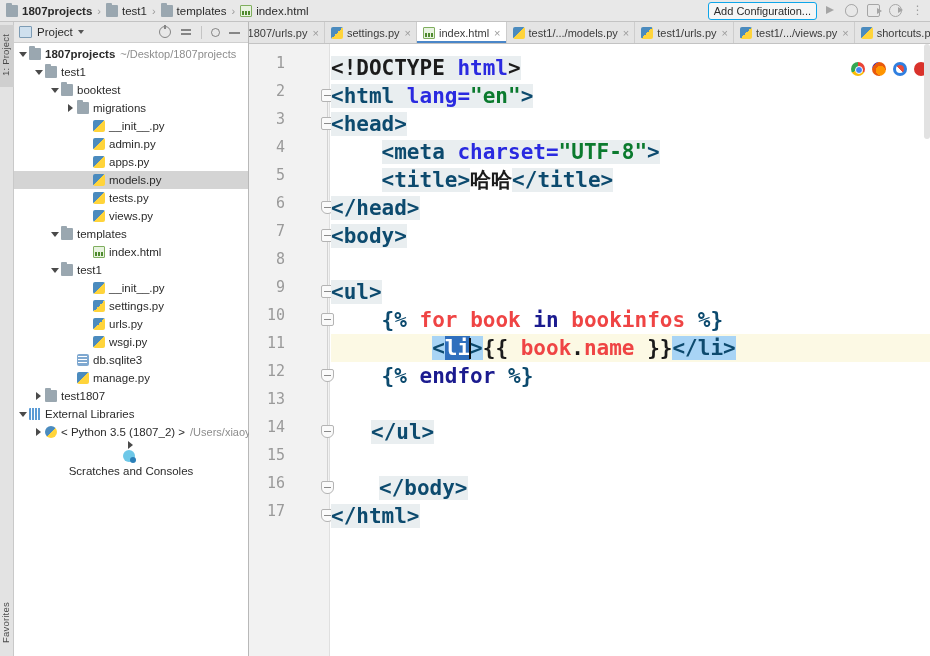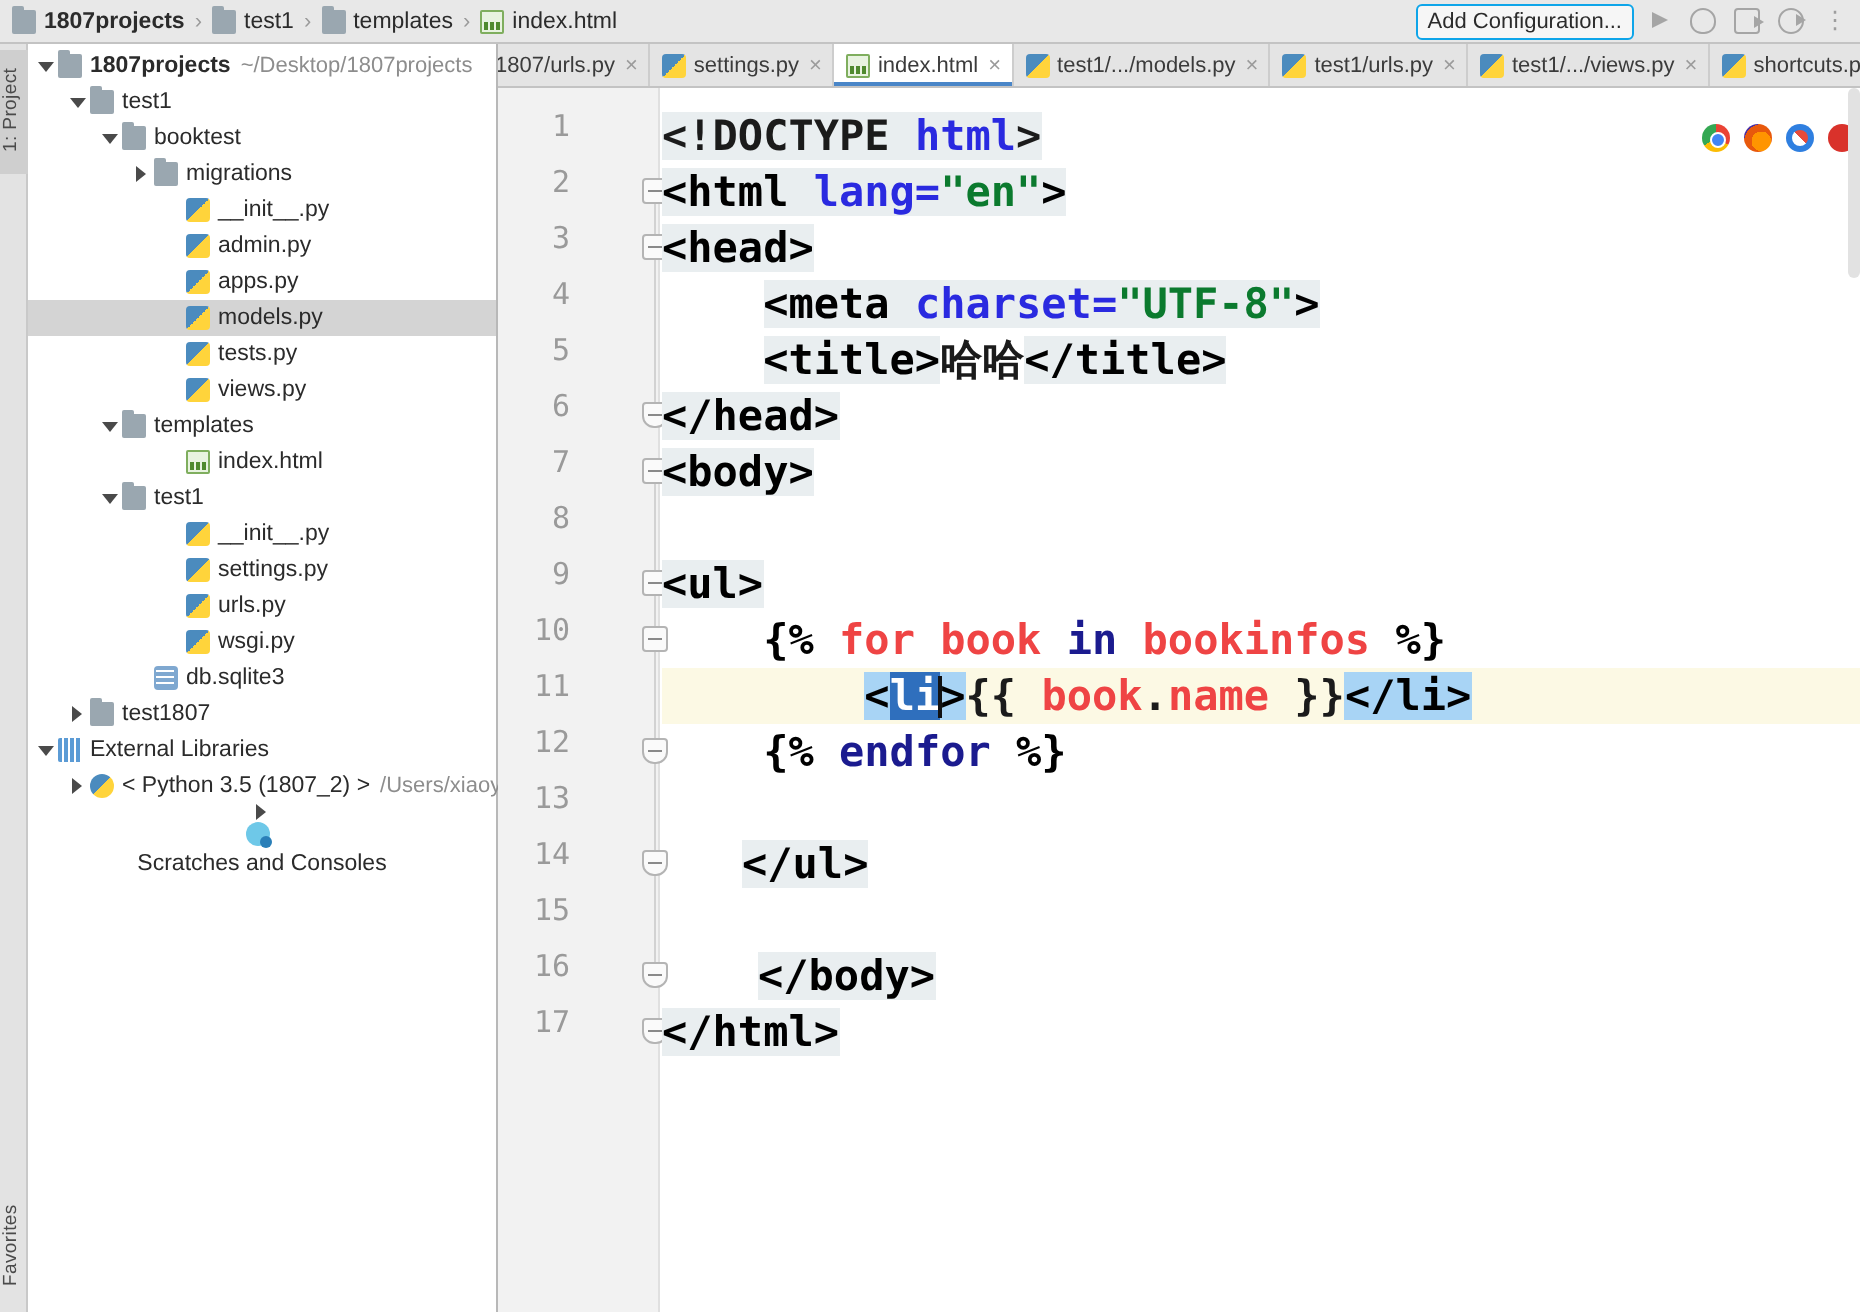--- a/index.html
+++ b/index.html
@@ -201,21 +201,21 @@
   }
 
   .cline {
     position: absolute; left: 82px; right: 0; height: 28px;
     font-family: "DejaVu Sans Mono", monospace; font-size: 21px;
     line-height: 28px; white-space: pre; color: #1b1b8f; font-weight: bold;
   }
   #caretline {
     position: absolute; left: 82px; right: 0; height: 28px; background: #fcf9e4;
   }
-  .tok-tag   { color: #000000; }
+  .tok-tag   { color: #0c4a6e; }
   .tok-attr  { color: #2a2ae0; }
   .tok-val   { color: #0b7a2e; }
   .tok-plain { color: #1b1b1b; font-weight: bold; }
   .tok-kw    { color: #ef4444; }
   .tag-bg    { background: #e9eef0; }
   .pair-hl   { background: #a8d4f5; }
   .sel-hl    { background: #2f6fbd; color: #ffffff; }
   .caretbar {
     display: inline-block; width: 0; border-left: 2px solid #111;
     height: 21px; vertical-align: -4px; margin: 0 -1px;
@@ -276,20 +276,32 @@
     <div class="runic dots">⋮</div>
   </div>
 </div>
 
 <div id="leftstrip">
   <div class="vtab" id="vtab-project">1: Project</div>
   <div class="vtab" id="vtab-fav">Favorites</div>
 </div>
 
 <div id="panel">
+  <div id="panel-head">
+    <div class="pic"></div>
+    <div id="panel-title">Project</div>
+    <div class="caret-dn"></div>
+    <div id="panel-tools">
+      <div class="ptool target"></div>
+      <div class="ptool collapse"></div>
+      <div class="tool-sep"></div>
+      <div class="ptool gear"></div>
+      <div class="ptool min"></div>
+    </div>
+  </div>
   <div id="tree">
       <div class="node" style="padding-left: 4px;">
         <span class="arrow dn"></span>
         <span class="ic ic-folder"></span>
         <span class="nm b">1807projects</span>
         <span class="sub">~/Desktop/1807projects</span>
       </div>
       <div class="node" style="padding-left: 20px;">
         <span class="arrow dn"></span>
         <span class="ic ic-folder"></span>
@@ -367,20 +379,25 @@
       </div>
       <div class="node" style="padding-left: 68px;">
         <span class="arrow"></span>
         <span class="ic ic-py"></span>
         <span class="nm">wsgi.py</span>
       </div>
       <div class="node" style="padding-left: 52px;">
         <span class="arrow"></span>
         <span class="ic ic-db"></span>
         <span class="nm">db.sqlite3</span>
+      </div>
+      <div class="node" style="padding-left: 52px;">
+        <span class="arrow"></span>
+        <span class="ic ic-py"></span>
+        <span class="nm">manage.py</span>
       </div>
       <div class="node" style="padding-left: 20px;">
         <span class="arrow rt"></span>
         <span class="ic ic-folder"></span>
         <span class="nm">test1807</span>
       </div>
       <div class="node" style="padding-left: 4px;">
         <span class="arrow dn"></span>
         <span class="ic ic-lib"></span>
         <span class="nm">External Libraries</span>

